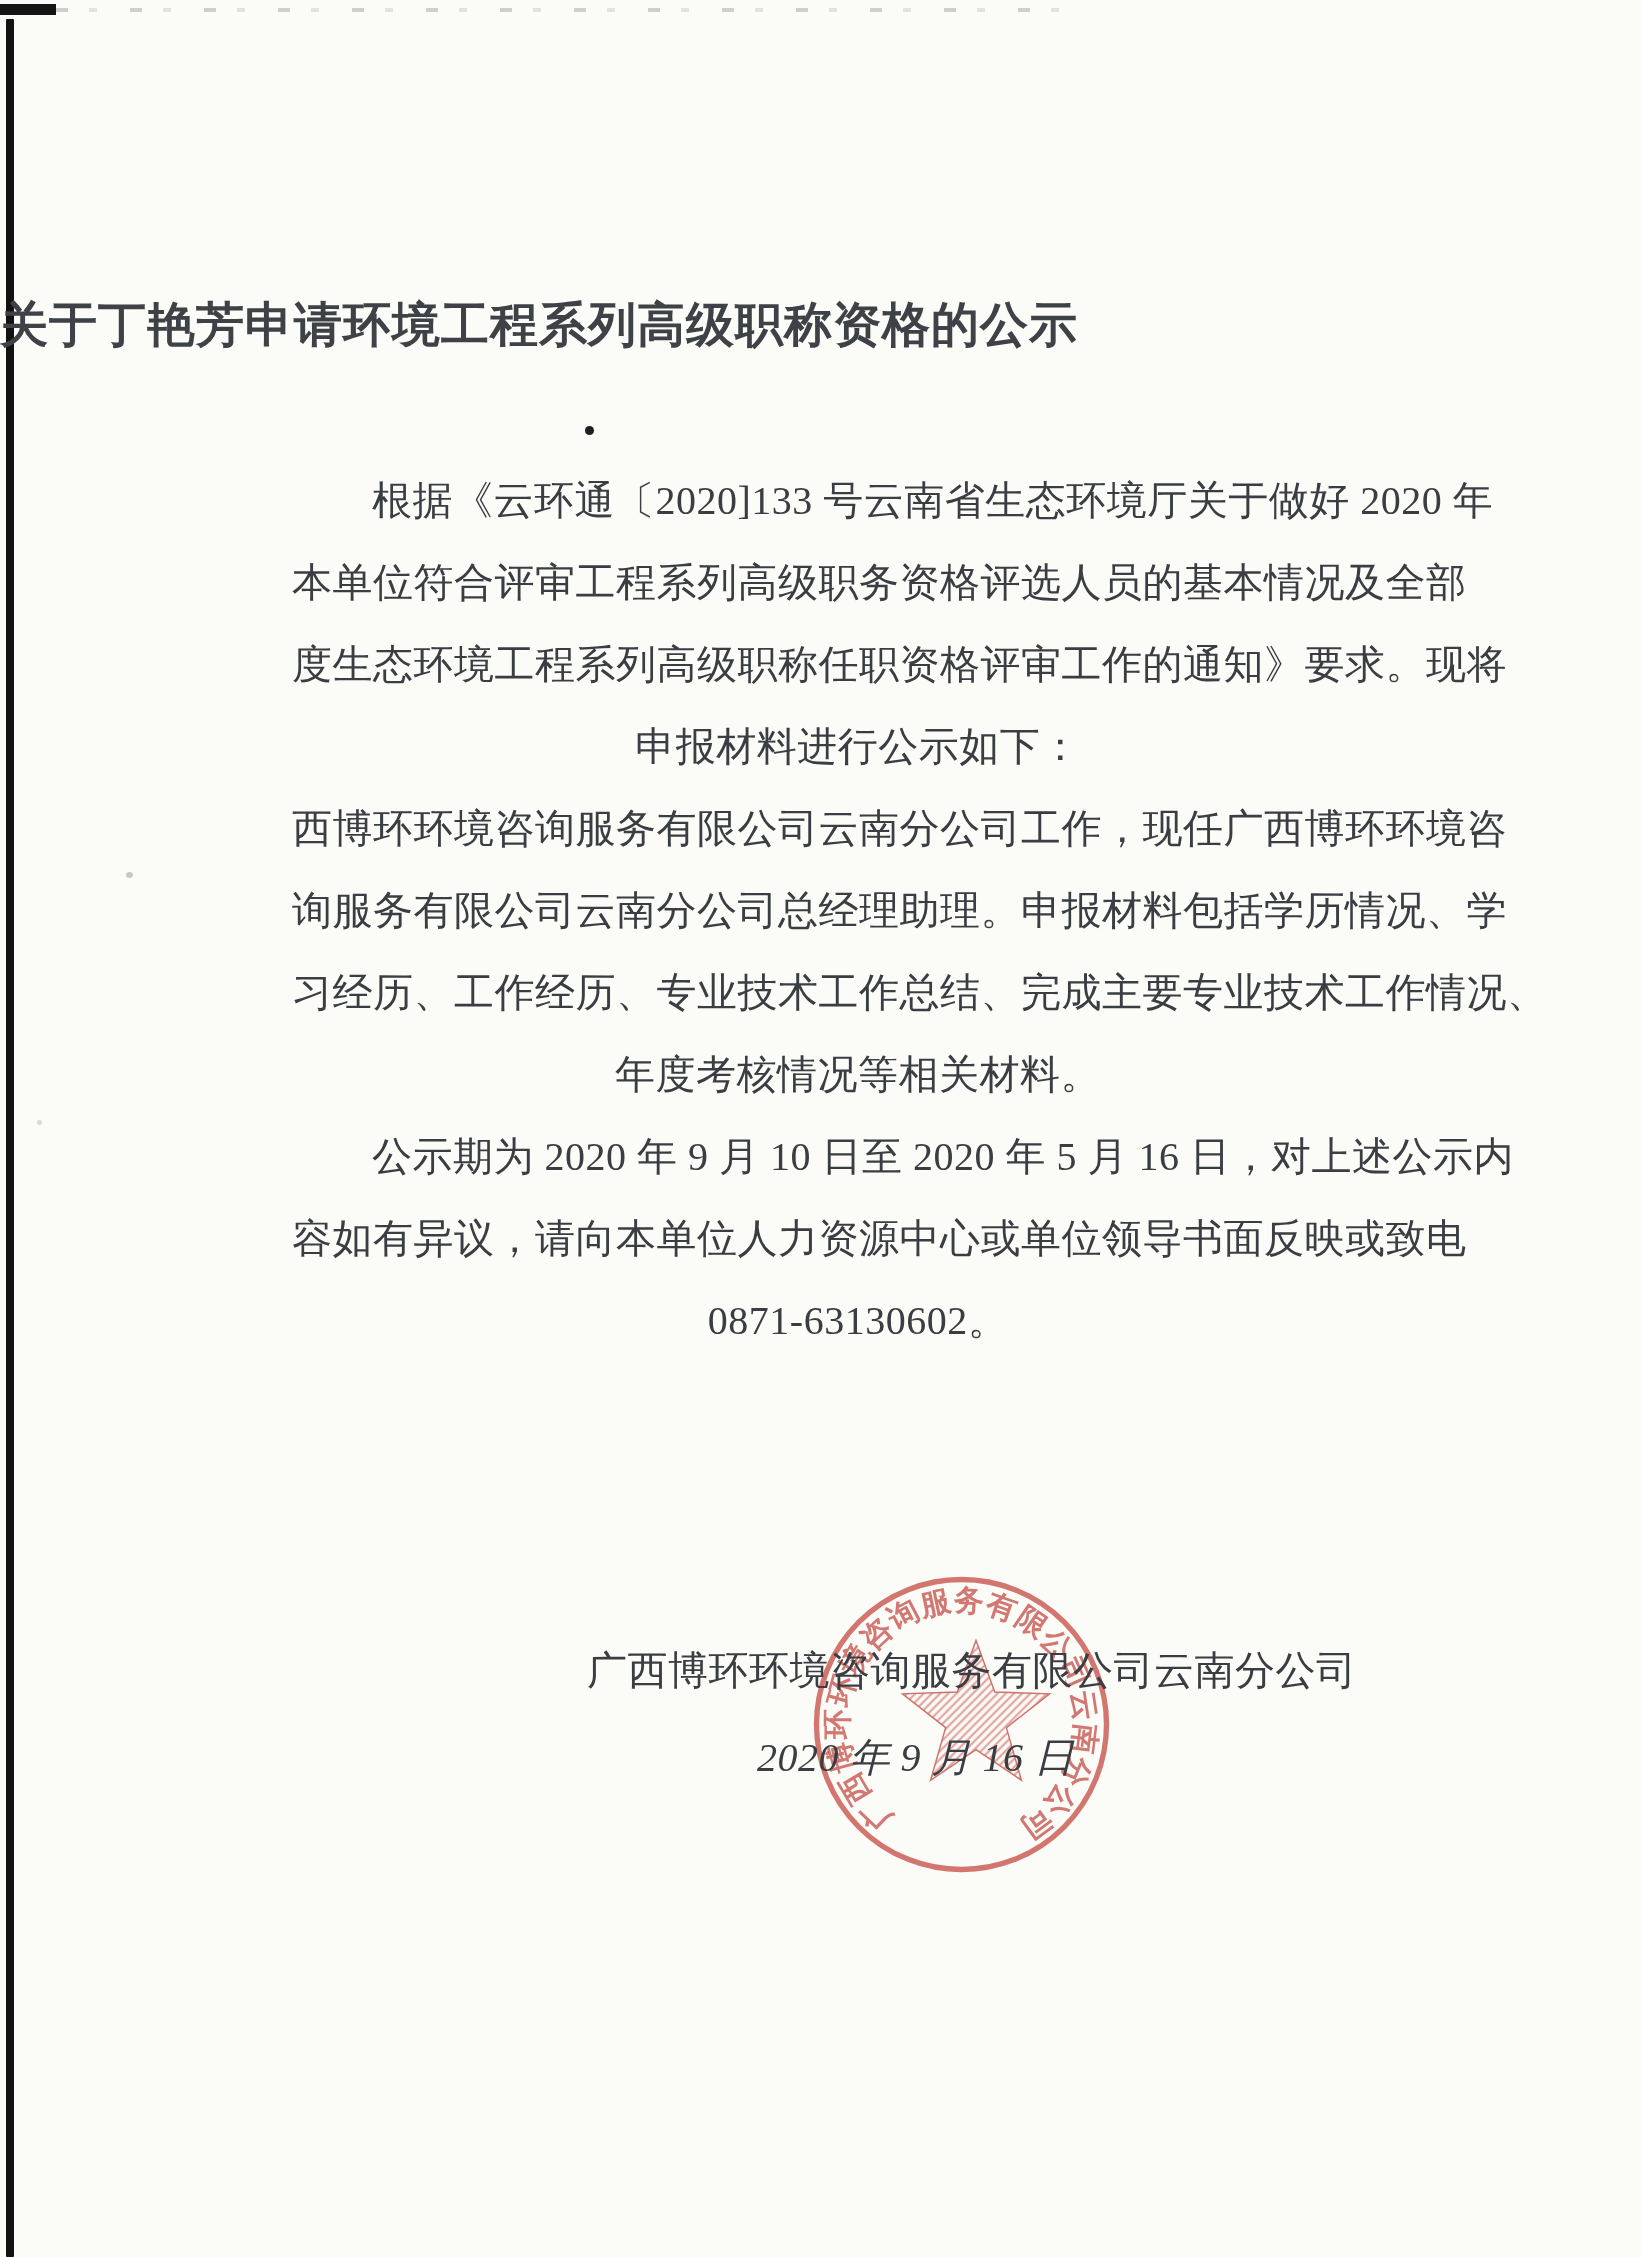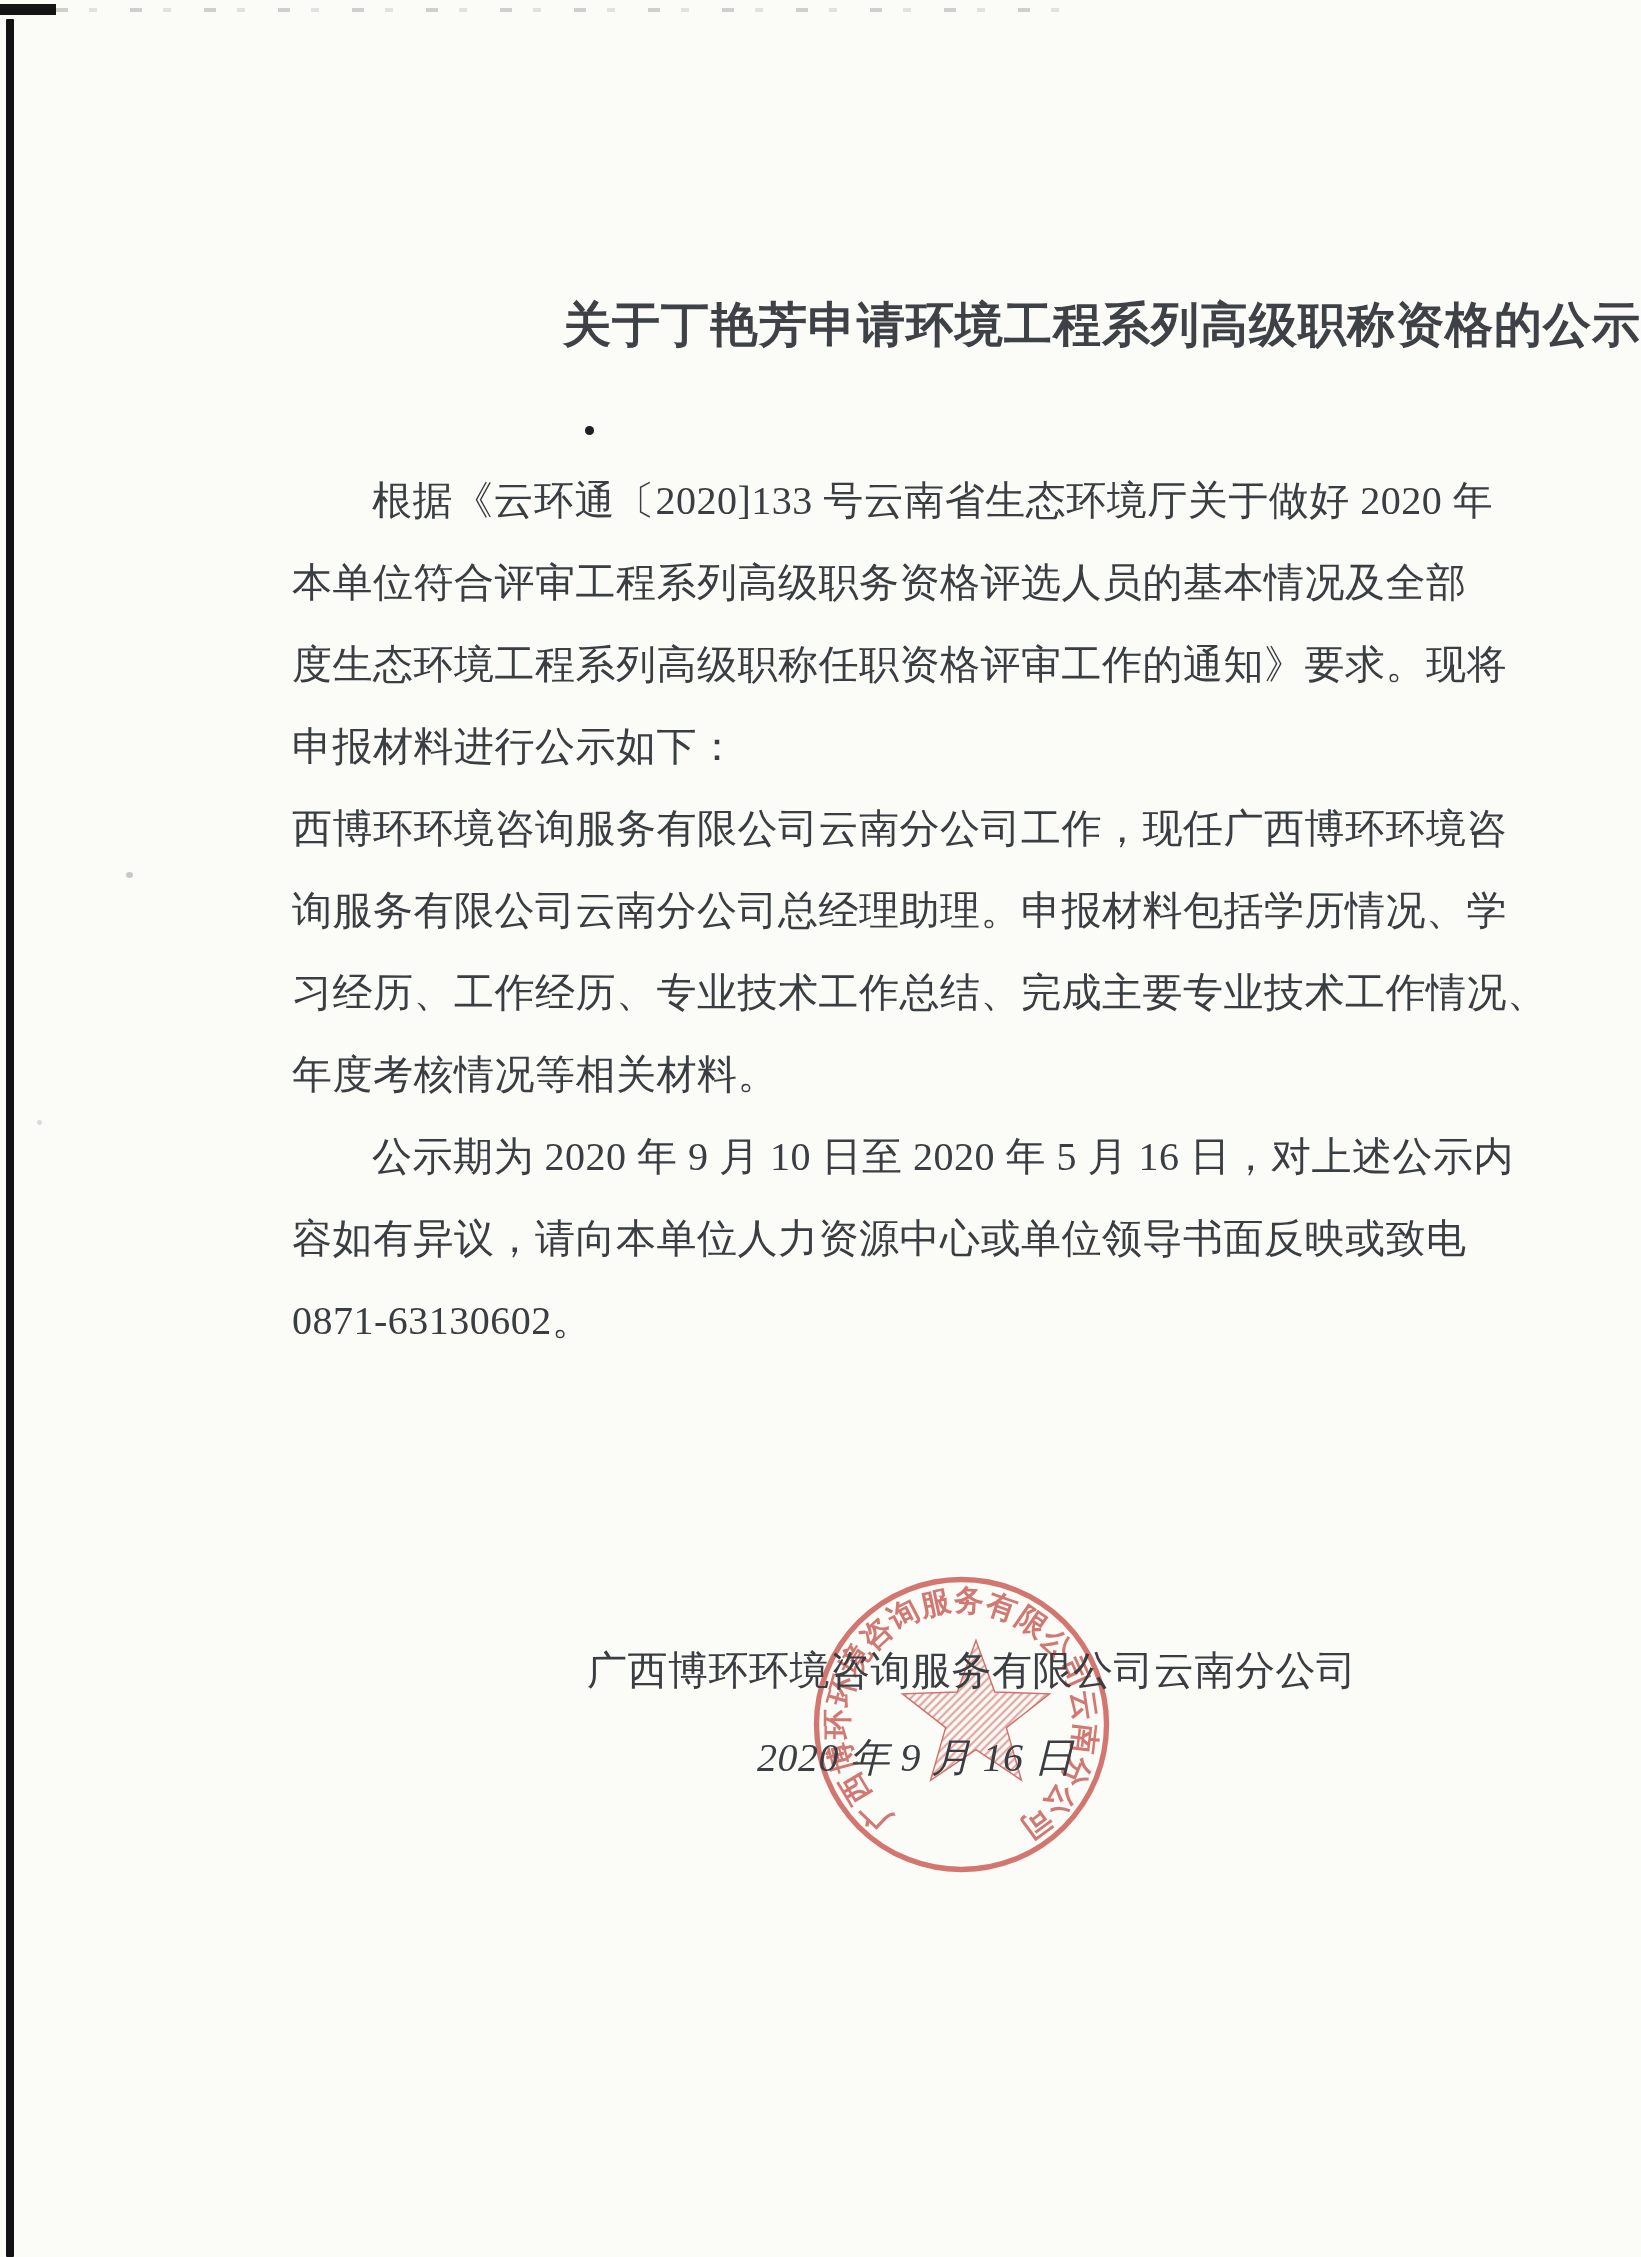--- a/index.html
+++ b/index.html
@@ -26,33 +26,33 @@
     background:repeating-linear-gradient(90deg,
       rgba(70,70,72,.55) 0 11.6px, transparent 11.6px 33px,
       rgba(90,90,92,.35) 33px 41px, transparent 41px 74px);
     opacity:.45;
   }
   .speck{
     position:absolute;border-radius:50%;background:#9aa0a4;opacity:.55;
   }
   .title{
     position:absolute;left:0;top:299px;width:1641px;
-    text-align:right;
+    text-align:left;
     font-size:48px;line-height:52px;font-weight:700;
     letter-spacing:1px;color:#3e4246;
   }
   .title-dot{
     position:absolute;left:585px;top:426px;width:8.7px;height:8.7px;
     border-radius:50%;background:#1c2024;
   }
   .body-block{
     position:absolute;left:292px;top:460px;width:1132px;
     font-size:40px;line-height:82px;
     letter-spacing:0.5px;
-    text-align:left;
+    text-align:center;
   }
   .line{white-space:nowrap;}
   .line.indent{text-indent:2em;}
   .signature{
     position:absolute;left:587px;top:1647px;width:772px;
     font-size:40px;line-height:48px;letter-spacing:0.5px;
     z-index:3;white-space:nowrap;
   }
   .sign-date{
     position:absolute;left:757px;top:1734px;width:386px;

